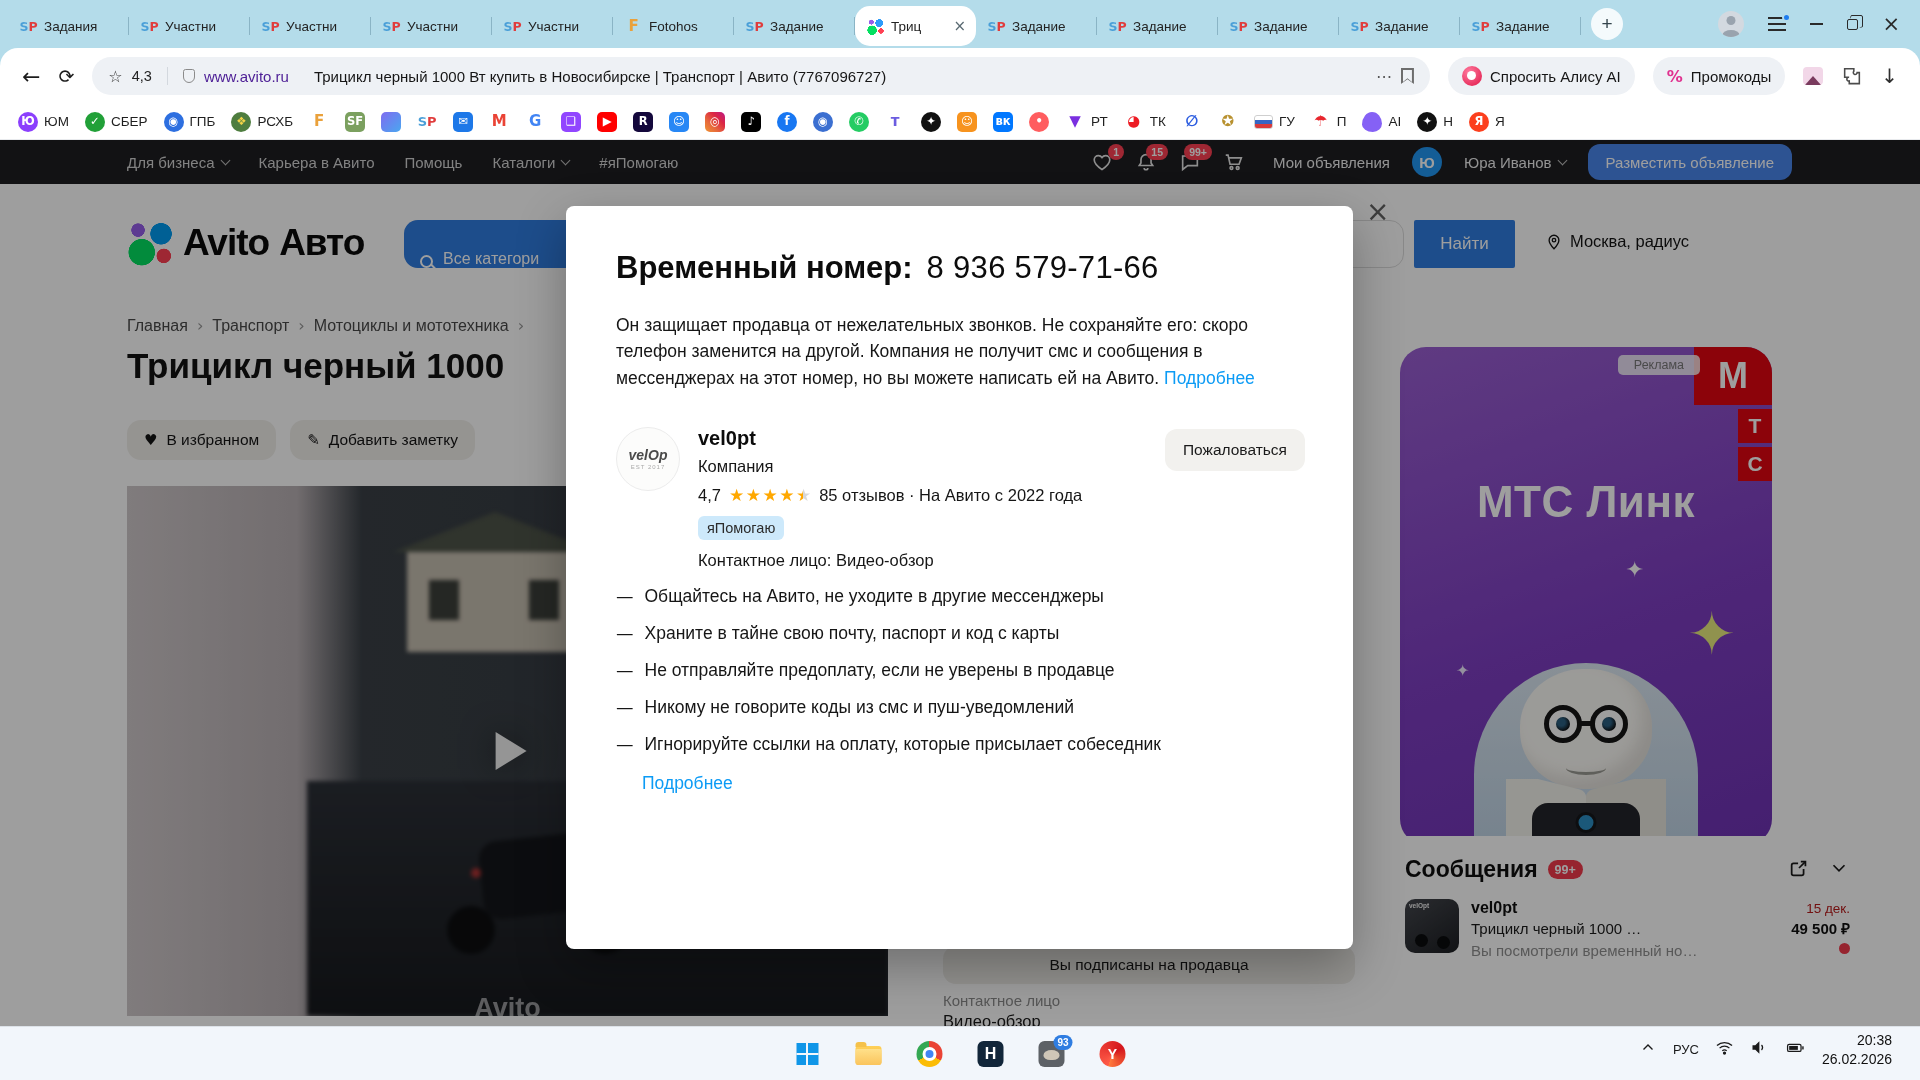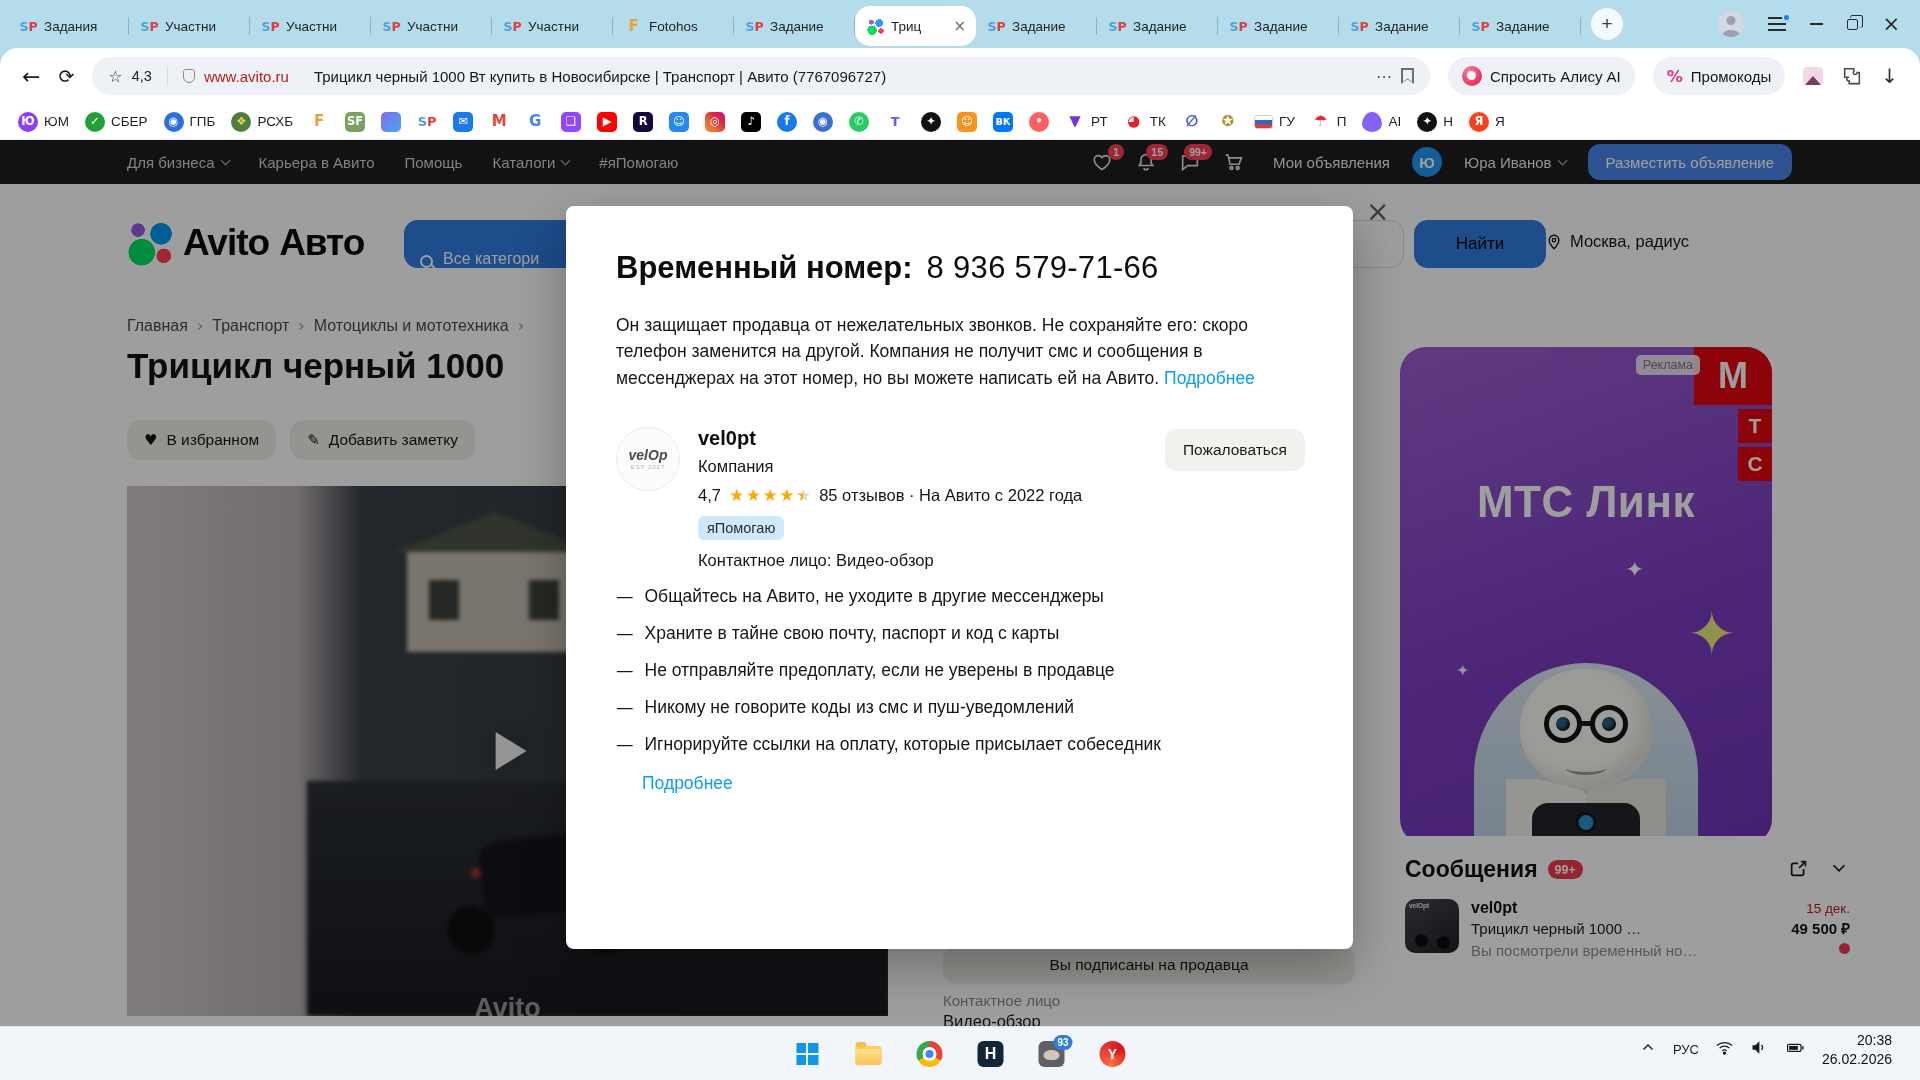--- a/index.html
+++ b/index.html
@@ -41,21 +41,21 @@
   .wc-close{font-size:21px;color:#2a2a2a;line-height:1}
 
   .toolbar{position:absolute;top:48px;left:0;right:0;height:56px;background:#fff;border-radius:18px 18px 0 0;display:flex;align-items:center;padding:0 22px;gap:18px}
   .nav-arrow{font-size:22px;color:#1c1c1c}
   .reload{font-size:19px;color:#1c1c1c}
   .urlpill{flex:1;height:38px;border-radius:19px;background:#eef1f5;display:flex;align-items:center;padding:0 16px;gap:9px;min-width:0}
   .p-star{font-size:16px;color:#444}
   .p-rating{font-size:14.5px;color:#222}
   .p-div{width:1px;height:18px;background:#d3d8de;margin:0 6px}
   .shield-ic{width:12px;height:14px;border:1.7px solid #8a8a8a;border-radius:3px 3px 7px 7px;flex:none}
-  .p-url{font-size:15px;color:#b91c1c;white-space:nowrap}
+  .p-url{font-size:15px;color:#4c1d95;white-space:nowrap}
   .p-title{font-size:15px;color:#161616;white-space:nowrap;overflow:hidden;text-overflow:ellipsis;flex:1;margin-left:16px}
   .p-dots{font-size:16px;color:#555}
   .flag-ic{width:13px;height:16px;background:#6d6d6d;clip-path:polygon(0 0,100% 0,100% 100%,50% 70%,0 100%);position:relative;flex:none}
   .flag-ic::before{content:"";position:absolute;inset:2px;background:#eef1f5;clip-path:polygon(0 0,100% 0,100% 100%,50% 68%,0 100%)}
   .chip{height:38px;border-radius:19px;background:#eef1f5;display:flex;align-items:center;gap:8px;padding:0 14px;font-size:15px;color:#161616;white-space:nowrap}
   .alice-ic{width:20px;height:20px;border-radius:50%;background:radial-gradient(circle at 35% 30%,#ff7a9e,#e8315f 72%);position:relative}
   .alice-ic::after{content:"";position:absolute;top:5px;left:5px;width:9px;height:9px;border-radius:50%;background:#fff}
   .pct{color:#e0318f;font-weight:700;font-size:16px}
   .shot-ic{width:20px;height:18px;border-radius:4px;background:#f2d7e8;position:relative;overflow:hidden}
   .shot-ic::after{content:"";position:absolute;bottom:0;left:2px;border-left:8px solid transparent;border-right:8px solid transparent;border-bottom:9px solid #7a3b5e}
@@ -91,21 +91,21 @@
   .logo-dots{width:46px;height:46px;background:
      radial-gradient(circle at 32% 70%,#04e061 0 13px,transparent 13.5px),
      radial-gradient(circle at 74% 30%,#009cf0 0 10.5px,transparent 11px),
      radial-gradient(circle at 80% 78%,#ff4053 0 7px,transparent 7.5px),
      radial-gradient(circle at 24% 22%,#965eeb 0 6.5px,transparent 7px)}
   .logo-text{font-size:37px;font-weight:700;letter-spacing:-1px;color:#0a0a0a}
   .search-input{position:absolute;left:404px;top:80px;width:1000px;height:48px;background:#fff;border:1px solid #dcdcdc;border-radius:14px}
   .search-cat{position:absolute;left:404px;top:80px;width:202px;height:48px;background:#2f7ce0;border-radius:14px 0 0 14px;display:flex;align-items:flex-end;gap:10px;padding:0 16px;color:#fff;font-size:16px;white-space:nowrap;overflow:hidden}
   .mag{width:13px;height:13px;border:2.2px solid #fff;border-radius:50%;position:relative;flex:none}
   .mag::after{content:"";position:absolute;width:7px;height:2.2px;background:#fff;transform:rotate(45deg);right:-6px;bottom:-2px}
-  .find-btn{position:absolute;left:1414px;top:80px;width:132px;height:48px;background:#2f7ce0;border:none;border-radius:14px;color:#000000;font-size:17px}
+  .find-btn{position:absolute;left:1414px;top:80px;width:101px;height:48px;background:#2f7ce0;border:none;border-radius:2px;color:#ffffff;font-size:17px}
   .loc{position:absolute;left:1545px;top:92px;display:flex;align-items:center;gap:7px;font-size:16.5px;color:#141414}
   .loc svg{color:#141414}
 
   .crumbs{position:absolute;left:127px;top:176px;display:flex;align-items:center;gap:9px;font-size:16px;color:#4a4a4a}
   .crumb{cursor:pointer}
   .crumb-sep{color:#979797}
   .listing-title{position:absolute;left:127px;top:206px;font-size:35px;font-weight:800;color:#121212;white-space:nowrap}
   .actions{position:absolute;left:127px;top:280px;display:flex;gap:14px}
   .act-btn{height:40px;border-radius:14px;background:#f1efeb;border:none;display:flex;align-items:center;gap:9px;padding:0 17px;font-size:15.5px;color:#141414;font-family:"Liberation Sans",sans-serif}
   .act-btn .ico{font-size:15px}
@@ -127,21 +127,21 @@
   .subscribed{position:absolute;left:943px;top:806px;width:412px;height:38px;background:#efede9;border-radius:13px;display:flex;align-items:center;justify-content:center;font-size:15.5px;color:#191919;z-index:5}
   .contact-label{position:absolute;left:943px;top:852px;font-size:15px;color:#8c8c8c}
   .contact-value{position:absolute;left:943px;top:872px;font-size:16.5px;color:#191919}
 
   
   .ad{position:absolute;left:1400px;top:207px;width:372px;height:498px;border-radius:26px;background:linear-gradient(160deg,#9a5fd2 0%,#7e3ec2 55%,#6f33b4 100%);overflow:hidden;z-index:8}
   .mts-sq{position:absolute;background:#e30611;color:#fff;font-weight:800;display:flex;align-items:center;justify-content:center}
   .mts-m{top:0;right:0;width:78px;height:58px;font-size:36px}
   .mts-t{top:62px;right:0;width:34px;height:34px;font-size:21px}
   .mts-s{top:100px;right:0;width:34px;height:34px;font-size:21px}
-  .reklama{position:absolute;top:8px;right:72px;background:rgba(255,255,255,.82);color:#787878;font-size:12.5px;padding:3px 7px;border-radius:5px}
+  .reklama{position:absolute;top:8px;right:72px;background:rgba(255,255,255,.82);color:#787878;font-size:12.5px;padding:3px 16px;border-radius:5px}
   .ad-brand{position:absolute;top:130px;left:0;right:0;text-align:center;color:#fff;font-size:44px;font-weight:800;letter-spacing:.5px}
   .spk{position:absolute;line-height:1}
   .spk1{top:258px;right:36px;font-size:58px;color:#e9ec7f}
   .spk2{top:212px;right:128px;font-size:22px;color:#fff}
   .spk3{top:316px;left:56px;font-size:16px;color:#efeaff}
   .robot{position:absolute;bottom:0;left:50%;transform:translateX(-50%);width:240px;height:182px}
   .r-window{position:absolute;inset:0 8px 0 8px;border-radius:115px 115px 0 0;background:linear-gradient(#dce8f2,#bfd3e5)}
   .r-head{position:absolute;top:6px;left:50%;transform:translateX(-50%);width:132px;height:120px;background:#fbfaf6;border-radius:48%;box-shadow:inset -10px -12px 16px rgba(120,110,100,.18)}
   .r-glasses{position:absolute;top:36px;left:0;width:100%;display:flex;justify-content:center;gap:8px}
   .r-glasses::before{content:"";position:absolute;top:16px;left:50%;transform:translateX(-50%);width:12px;height:5px;background:#151515;z-index:1}

